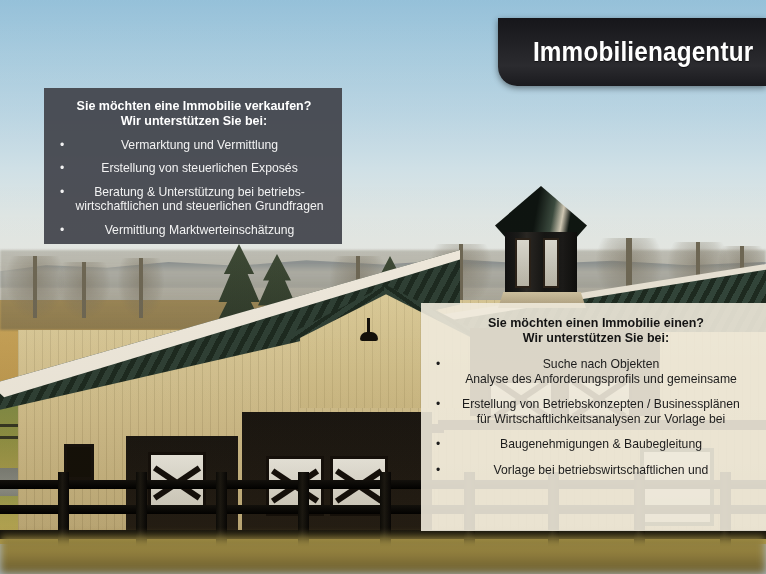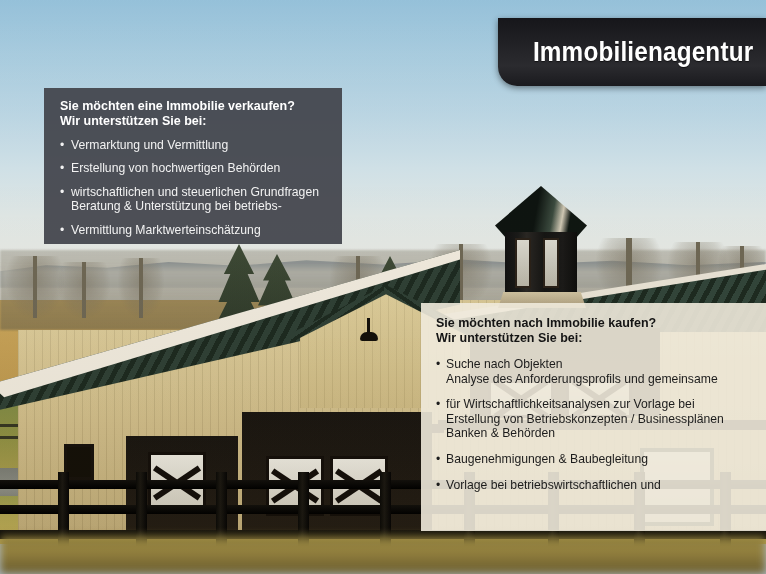--- a/index.html
+++ b/index.html
@@ -4,20 +4,21 @@
 <style>
   * { margin:0; padding:0; box-sizing:border-box; }
   html,body { width:766px; height:574px; overflow:hidden; background:#000; }
   body { font-family:"Liberation Sans", sans-serif; }
 
   #stage {
     position:relative;
     width:766px; height:574px;
     overflow:hidden;
     background:#b9c9d6;
+    text-align:center;
   }
 
   
   .scene { position:absolute; inset:0; overflow:hidden; }
 
   
   .sky {
     position:absolute; left:0; top:0; width:766px; height:300px;
     background:linear-gradient(180deg,
       #8fbdd8 0%, #a4c9dd 18%, #b9d4e2 38%,
@@ -361,50 +362,49 @@
       <span class="nowrapline">Sie möchten eine Immobilie verkaufen?</span>
       <span class="nowrapline">Wir unterstützen Sie bei:</span>
     </div>
     <ul>
       <li>
         <span class="bullet">•</span>
         <span class="nowrapline">Vermarktung und Vermittlung</span>
       </li>
       <li>
         <span class="bullet">•</span>
-        <span class="nowrapline">Erstellung von hochwertigen Behörden</span>
-      </li>
-      <li>
-        <span class="bullet">•</span>
+        <span class="nowrapline">Erstellung von steuerlichen Exposés</span>
+      </li>
+      <li>
+        <span class="bullet">•</span>
+        <span class="nowrapline">Beratung &amp; Unterstützung bei betriebs-</span>
         <span class="nowrapline">wirtschaftlichen und steuerlichen Grundfragen</span>
-        <span class="nowrapline">Beratung &amp; Unterstützung bei betriebs-</span>
       </li>
       <li>
         <span class="bullet">•</span>
         <span class="nowrapline">Vermittlung Marktwerteinschätzung</span>
       </li>
     </ul>
   </div>
 
   <div class="panel-light">
     <div class="p-head">
-      <span class="nowrapline">Sie möchten nach Immobilie kaufen?</span>
+      <span class="nowrapline">Sie möchten einen Immobilie einen?</span>
       <span class="nowrapline">Wir unterstützen Sie bei:</span>
     </div>
     <ul>
       <li>
         <span class="bullet">•</span>
         <span class="nowrapline">Suche nach Objekten</span>
         <span class="nowrapline">Analyse des Anforderungsprofils und gemeinsame</span>
       </li>
       <li>
         <span class="bullet">•</span>
+        <span class="nowrapline">Erstellung von Betriebskonzepten / Businessplänen</span>
         <span class="nowrapline">für Wirtschaftlichkeitsanalysen zur Vorlage bei</span>
-        <span class="nowrapline">Erstellung von Betriebskonzepten / Businessplänen</span>
-        <span class="nowrapline">Banken &amp; Behörden</span>
       </li>
       <li>
         <span class="bullet">•</span>
         <span class="nowrapline">Baugenehmigungen &amp; Baubegleitung</span>
       </li>
       <li>
         <span class="bullet">•</span>
         <span class="nowrapline">Vorlage bei betriebswirtschaftlichen und</span>
       </li>
     </ul>

